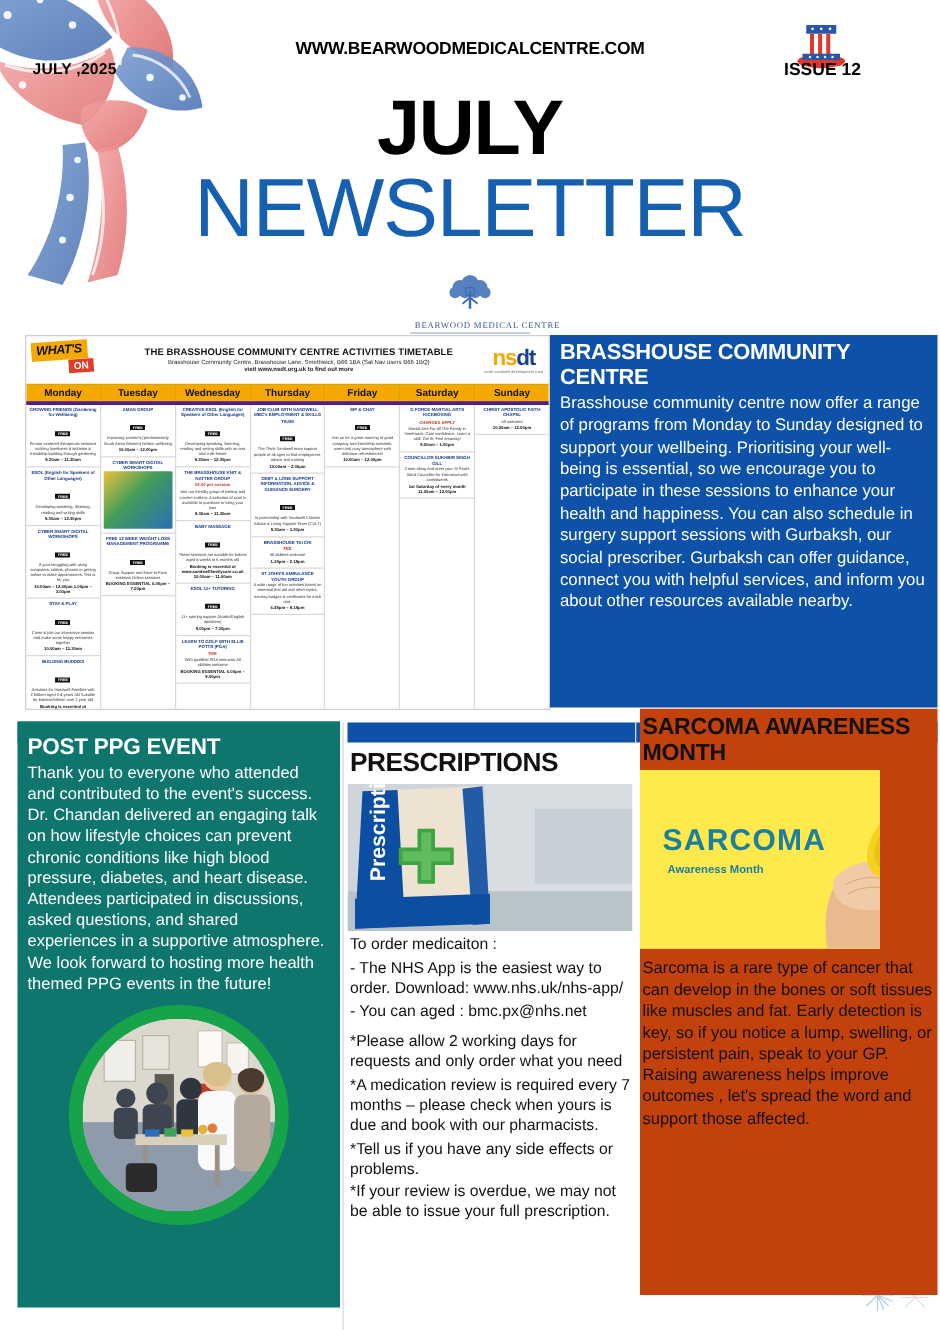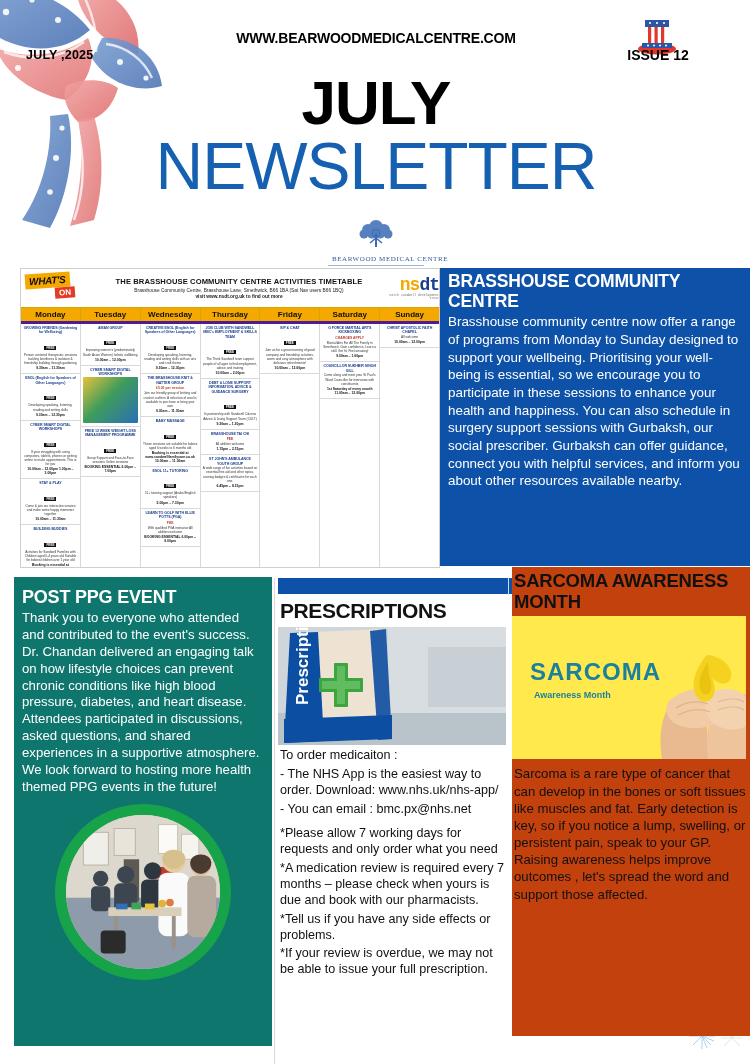--- a/index.html
+++ b/index.html
@@ -56,21 +56,21 @@
     font-style:italic;letter-spacing:-.3px;
   }
   .whatson .w2{
     position:absolute;left:34px;top:18px;background:#e23b26;color:#fff;
     font-size:8px;font-weight:bold;padding:1px 4px;transform:rotate(-4deg);
   }
   .poster-head{flex:1;text-align:center;padding:2px 2px;}
   .ph-title{font-size:7.6px;font-weight:bold;letter-spacing:.1px;color:#111;}
   .ph-sub{font-size:4.8px;color:#222;margin-top:1.5px;}
   .ph-sub2{font-size:4.8px;font-weight:bold;color:#222;margin-top:1px;}
-  .nsdt{width:56px;flex:none;text-align:right;font-family:Liberation Mono, monospace;}
+  .nsdt{width:56px;flex:none;text-align:center;}
   .nsdt .nm{font-size:18px;font-weight:bold;color:#f5a800;letter-spacing:-1px;line-height:1;}
   .nsdt .nm b{color:#1b3f8f;}
   .nsdt .ns{font-size:3px;color:#666;letter-spacing:.1px;}
 
   .daysrow{display:flex;background:#f5a800;border-bottom:3px solid #4c1d95;}
   .daysrow div{
     flex:1;text-align:center;font-size:8px;font-weight:bold;color:#111;
     padding:2px 0;border-right:1px solid #d8a400;
   }
   .daysrow div:last-child{border-right:none;}
@@ -104,21 +104,21 @@
   }
   .rx h2{margin:0;padding:4px 2px 2px;font-size:21px;font-weight:bold;letter-spacing:-.4px;}
   .rx-img{width:228px;height:118px;margin:2px 0 0;overflow:hidden;}
   .rx p{margin:3px 2px 0;font-size:12.6px;line-height:1.26;}
   .rx .gap{margin-top:9px;}
 
   .sar{
     position:absolute;left:512px;top:567px;width:238px;height:469px;background:#c2410c;color:#111;
   }
   .sar h2{margin:0;padding:4px 2px 2px;font-size:18.5px;font-weight:bold;letter-spacing:-.2px;line-height:1.12;}
-  .sar-img{width:234px;height:143px;margin-top:2px;position:relative;overflow:hidden;background:#ffe94d;}
+  .sar-img{width:192px;height:143px;margin-top:2px;position:relative;overflow:hidden;background:#ffe94d;}
   .sar p{margin:6px 2px 0;font-size:13.2px;line-height:1.3;}
 
   .vline{position:absolute;background:#d9d9d9;width:1px;}
 </style>
 </head>
 <body>
 
 <div class="page">
 
   <svg class="ribbon" viewBox="0 0 260 250">
@@ -505,22 +505,22 @@
         </g>
         <g fill="#6cc46a" opacity=".75">
           <rect x="59" y="39" width="8" height="38"></rect>
           <rect x="44" y="54" width="38" height="8"></rect>
         </g>
         <text x="30" y="78" fill="#ffffff" font-family="Liberation Sans, sans-serif" font-size="17" font-weight="bold" transform="rotate(-90 30 78)">Prescription</text>
       </svg>
     </div>
     <p>To order medicaiton :</p>
     <p>- The NHS App is the easiest way to order. Download: www.nhs.uk/nhs-app/</p>
-    <p>- You can email : bmc.px@nhs.net</p>
-    <p class="gap">*Please allow 7 working days for requests and only order what you need</p>
+    <p>- You can aged : bmc.px@nhs.net</p>
+    <p class="gap">*Please allow 2 working days for requests and only order what you need</p>
     <p>*A medication review is required every 7 months – please check when yours is due and book with our pharmacists.</p>
     <p>*Tell us if you have any side effects or problems.</p>
     <p>*If your review is overdue, we may not be able to issue your full prescription.</p>
   </div>
 
   <div class="sar">
     <h2>SARCOMA AWARENESS MONTH</h2>
     <div class="sar-img">
       <svg viewBox="0 0 234 143" width="234" height="143">
         <rect width="234" height="143" fill="#ffe94d"></rect>

